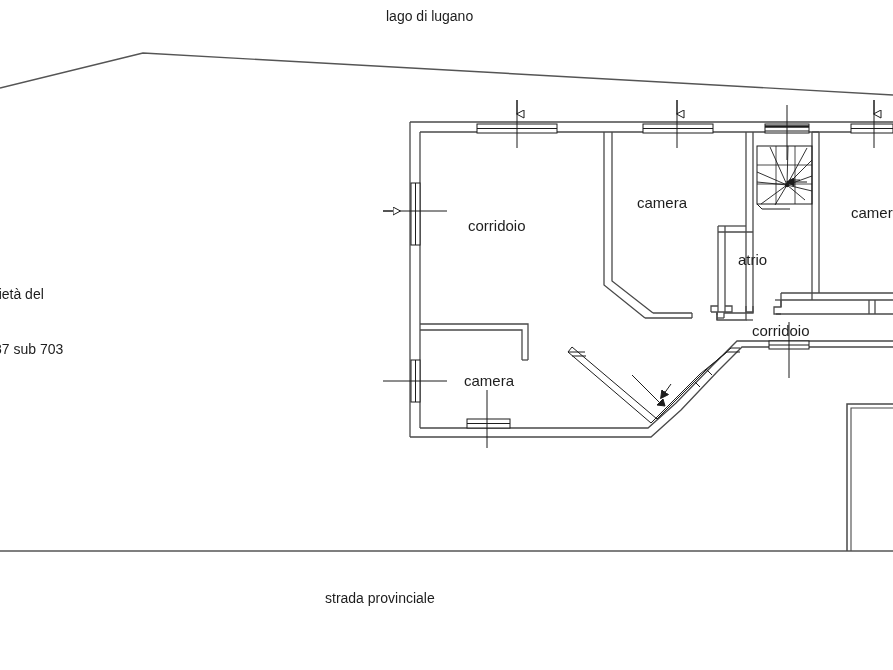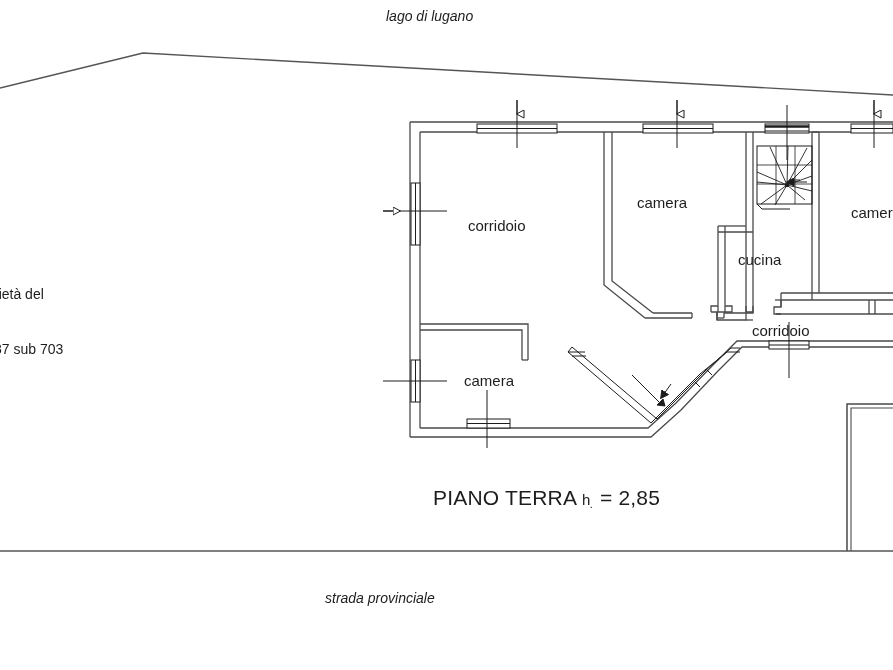--- a/index.html
+++ b/index.html
@@ -24,21 +24,21 @@
   
   .lbl{
     position:absolute;
     font-family:"Liberation Sans", sans-serif;
     color:#1d1d1d;
     white-space:nowrap;
     line-height:1;
     -webkit-font-smoothing:antialiased;
   }
   .lbl-room{ font-size:15px; }
-  .lbl-site{ font-size:14px;font-style:italic; }
+  .lbl-site{ font-size:14px; }
   .lbl-note{ font-size:14px; }
   .lbl-title{ font-size:21px; letter-spacing:.2px; }
   .lbl-title .sub{ font-size:15px; }
   .lbl-title .subdot{ font-size:11px; position:relative; top:3px; left:-1px;}
 </style>
 </head>
 <body>
 
 <div id="plan-root">
 
@@ -252,27 +252,22 @@
   <div class="lbl lbl-site" style="left:325px; top:591px;">strada provinciale</div>
 
   <div class="lbl lbl-note" style="left:-6px; top:287px;">rietà del</div>
 
   <div class="lbl lbl-note" style="left:-6px; top:342px;">87 sub 703</div>
 
   <div class="lbl lbl-room" style="left:468px; top:218px;">corridoio</div>
 
   <div class="lbl lbl-room" style="left:637px; top:195px;">camera</div>
 
-  <div class="lbl lbl-room" style="left:738px; top:252px;">cucina</div>
+  <div class="lbl lbl-room" style="left:738px; top:252px;">atrio</div>
 
   <div class="lbl lbl-room" style="left:851px; top:205px;">camera</div>
 
   <div class="lbl lbl-room" style="left:752px; top:323px;">corridoio</div>
 
   <div class="lbl lbl-room" style="left:464px; top:373px;">camera</div>
 
-  <div class="lbl lbl-title" style="left:433px; top:487px;">
-    <span>PIANO TERRA</span>
-    <span class="sub">h</span><span class="subdot">.</span>
-    <span>= 2,85</span>
-  </div>
 
 </div>
 
 </body></html>

